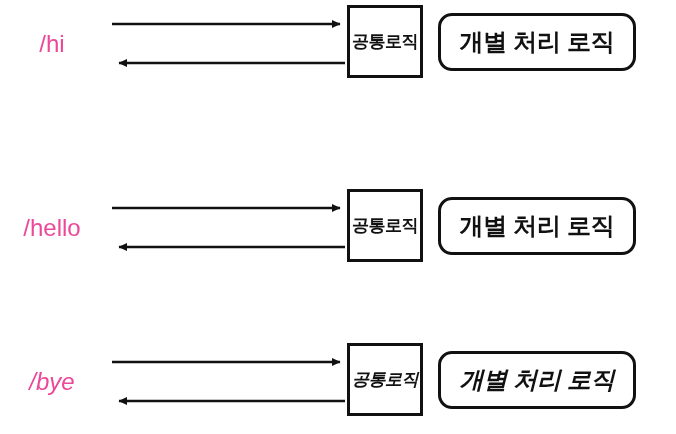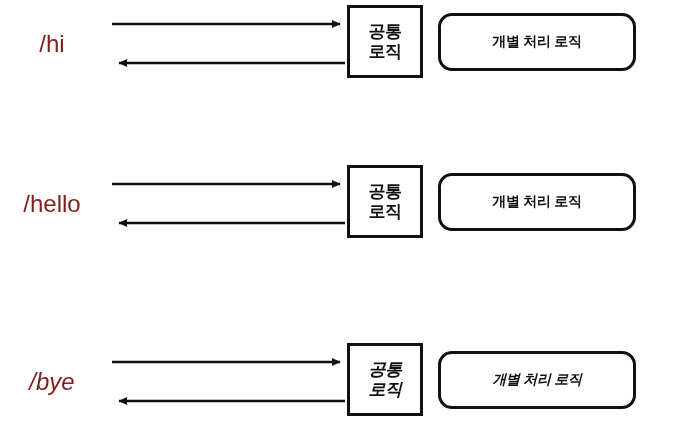--- a/index.html
+++ b/index.html
@@ -36,21 +36,21 @@
     position: absolute;
     left: 0;
     width: 104px;
     top: 27px;
     height: 34px;
     line-height: 34px;
     text-align: center;
     font-size: 24px;
     font-weight: 400;
     letter-spacing: 0px;
-    color: #7f1d1d;
+    color: #ec4899;
     white-space: nowrap;
   }
 
   
   .arrow-layer {
     position: absolute;
     left: 0;
     top: 0;
     width: 676px;
     height: 90px;
@@ -60,21 +60,21 @@
   .common-box {
     position: absolute;
     left: 347px;
     top: 5px;
     width: 76px;
     height: 73px;
     box-sizing: border-box;
     border: 3px solid #111111;
     background: #ffffff;
     display: flex;
-    flex-direction: column;
+    flex-direction: row;
     align-items: center;
     justify-content: center;
     line-height: 1.12;
   }
   .common-box .cb-line {
     font-size: 17px;
     font-weight: 700;
     color: #111111;
     white-space: nowrap;
     letter-spacing: -0.5px;
@@ -89,21 +89,21 @@
     height: 58px;
     box-sizing: border-box;
     border: 3px solid #111111;
     border-radius: 14px;
     background: #ffffff;
     display: flex;
     align-items: center;
     justify-content: center;
   }
   .handler-box .hb-text {
-    font-size: 14px;
+    font-size: 24px;
     font-weight: 700;
     color: #111111;
     white-space: nowrap;
     letter-spacing: -0.3px;
     text-align: right;
   }
 </style>
 </head>
 <body>
 
@@ -129,21 +129,21 @@
     <div class="common-box">
       <span class="cb-line">공통</span>
       <span class="cb-line">로직</span>
     </div>
 
     <div class="handler-box">
       <span class="hb-text">개별 처리 로직</span>
     </div>
   </div>
 
-  <div class="flow-group" style="top:160px;">
+  <div class="flow-group" style="top:184px;">
 
     <div class="route-label">/hello</div>
 
     <svg class="arrow-layer" viewBox="0 0 676 90">
       <defs>
         <marker id="ah-r-2" markerWidth="9" markerHeight="9" refX="8" refY="4.5" orient="auto" markerUnits="userSpaceOnUse">
           <path d="M0,0.6 L8.6,4.5 L0,8.4 Z" fill="#111111"></path>
         </marker>
         <marker id="ah-l-2" markerWidth="9" markerHeight="9" refX="8" refY="4.5" orient="auto" markerUnits="userSpaceOnUse">
           <path d="M0,0.6 L8.6,4.5 L0,8.4 Z" fill="#111111"></path>

